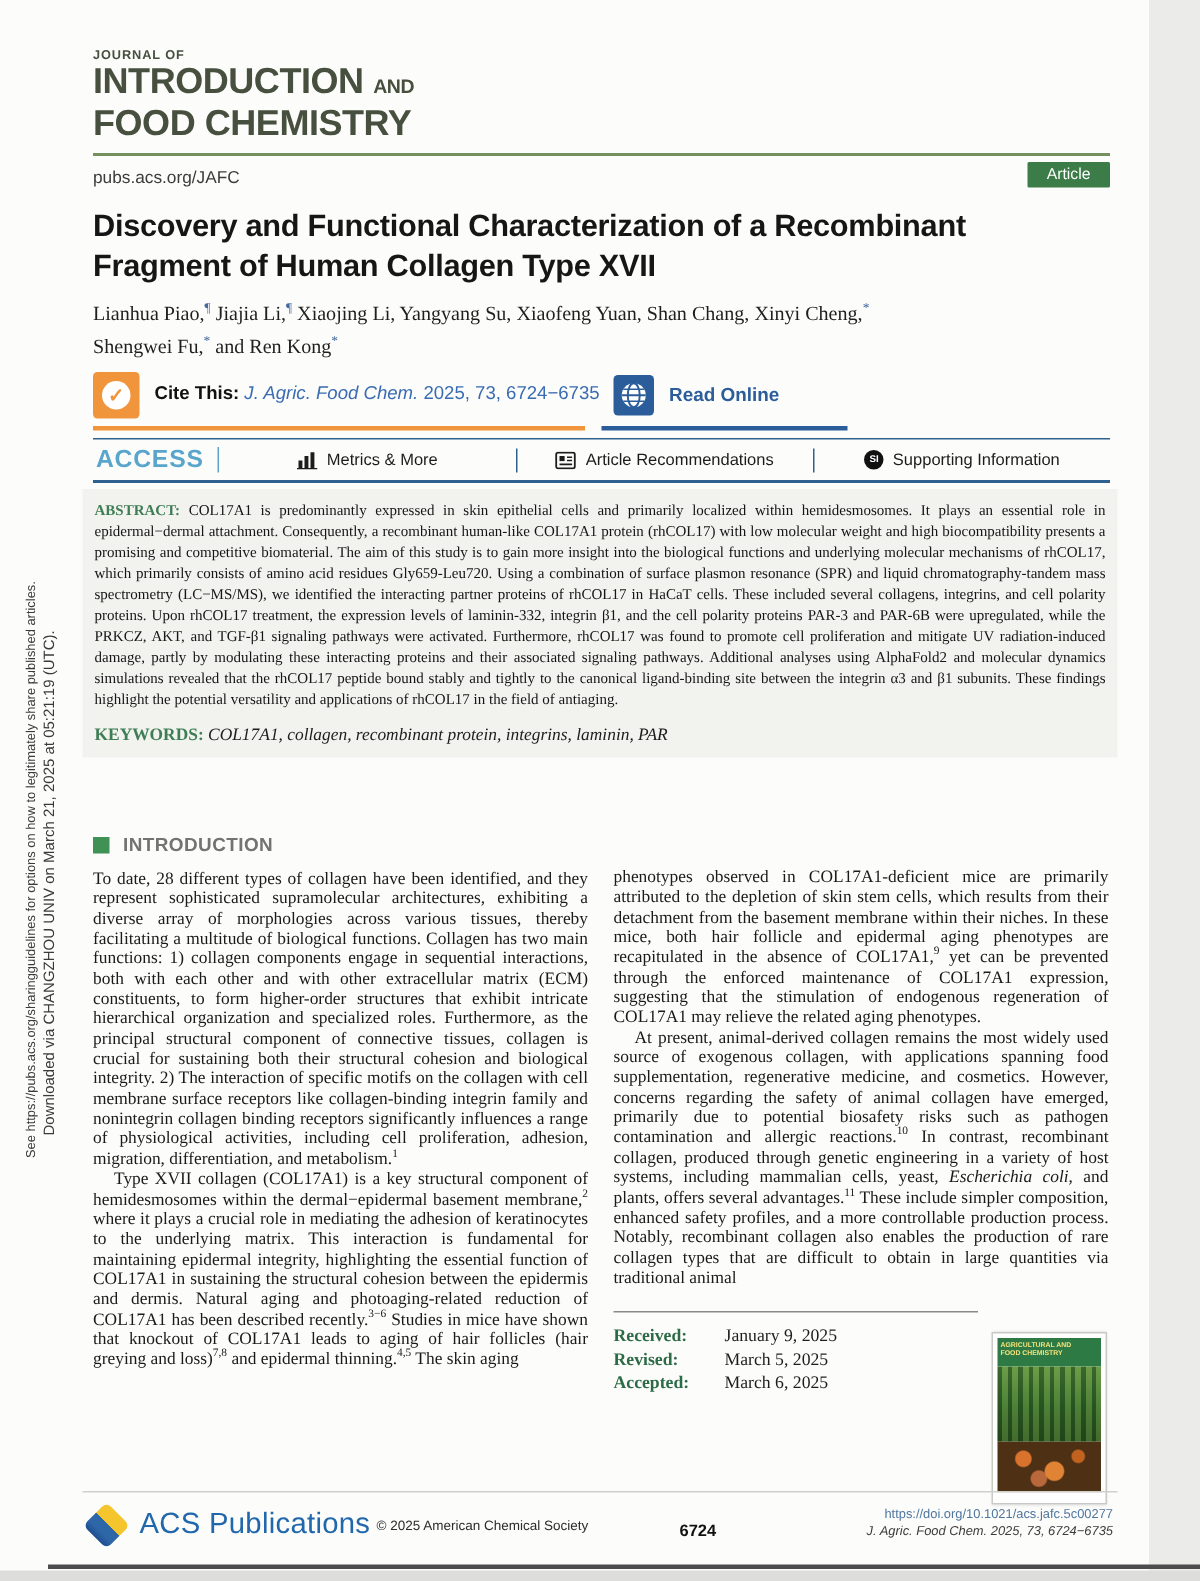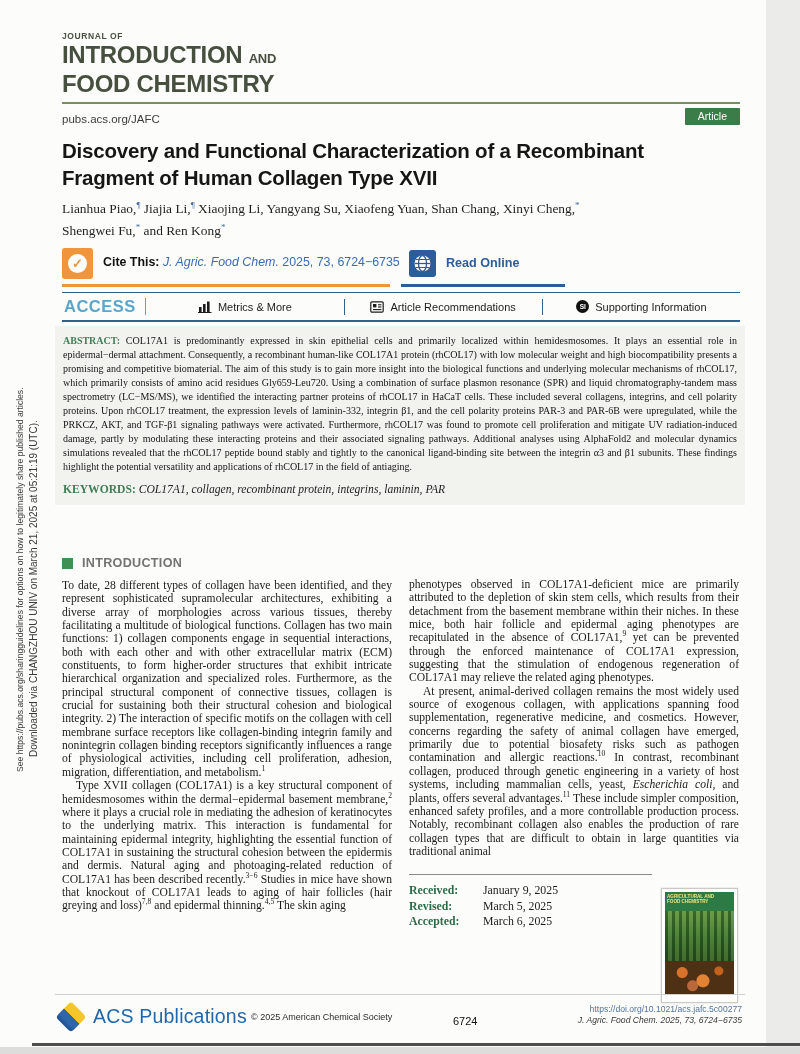--- a/index.html
+++ b/index.html
@@ -103,21 +103,21 @@
   .cover-foot { height:6px; background:#fff; border-top:1px solid #ddd; }
 
   
   .footer { position:absolute; left:55px; top:994px; width:690px; height:48px; border-top:1px solid #cfcfcb;
             font-family:"Liberation Sans", sans-serif; }
   .acs-brand { position:absolute; left:5px; top:10px; display:flex; align-items:center; gap:11px; }
   .acs-diamond { width:22px; height:22px; transform:rotate(45deg); border-radius:4px;
                  background:linear-gradient(180deg, #f5c52e 0 45%, #2e67a8 45% 75%, #1d4e8f 100%); }
   .acs-brand-text { font-size:19.5px; color:#2167ab; letter-spacing:0.2px; }
   .copyright { position:absolute; left:196px; top:17px; font-size:9px; color:#2c2c2c; }
-  .pagenum { position:absolute; left:398px; top:20px; font-size:11px; font-weight:normal; color:#111; }
+  .pagenum { position:absolute; left:398px; top:20px; font-size:11px; font-weight:bold; color:#111; }
   .doi-block { position:absolute; right:3px; top:9px; text-align:right; font-size:8.6px; line-height:11px; }
   .doi-link { color:#4f769f; }
   .doi-cite { color:#3b3b3b; font-style:italic;margin-left:14px; }
 </style>
 </head>
 <body>
 
 <div class="page">
 
   <div class="scan-right"></div>

